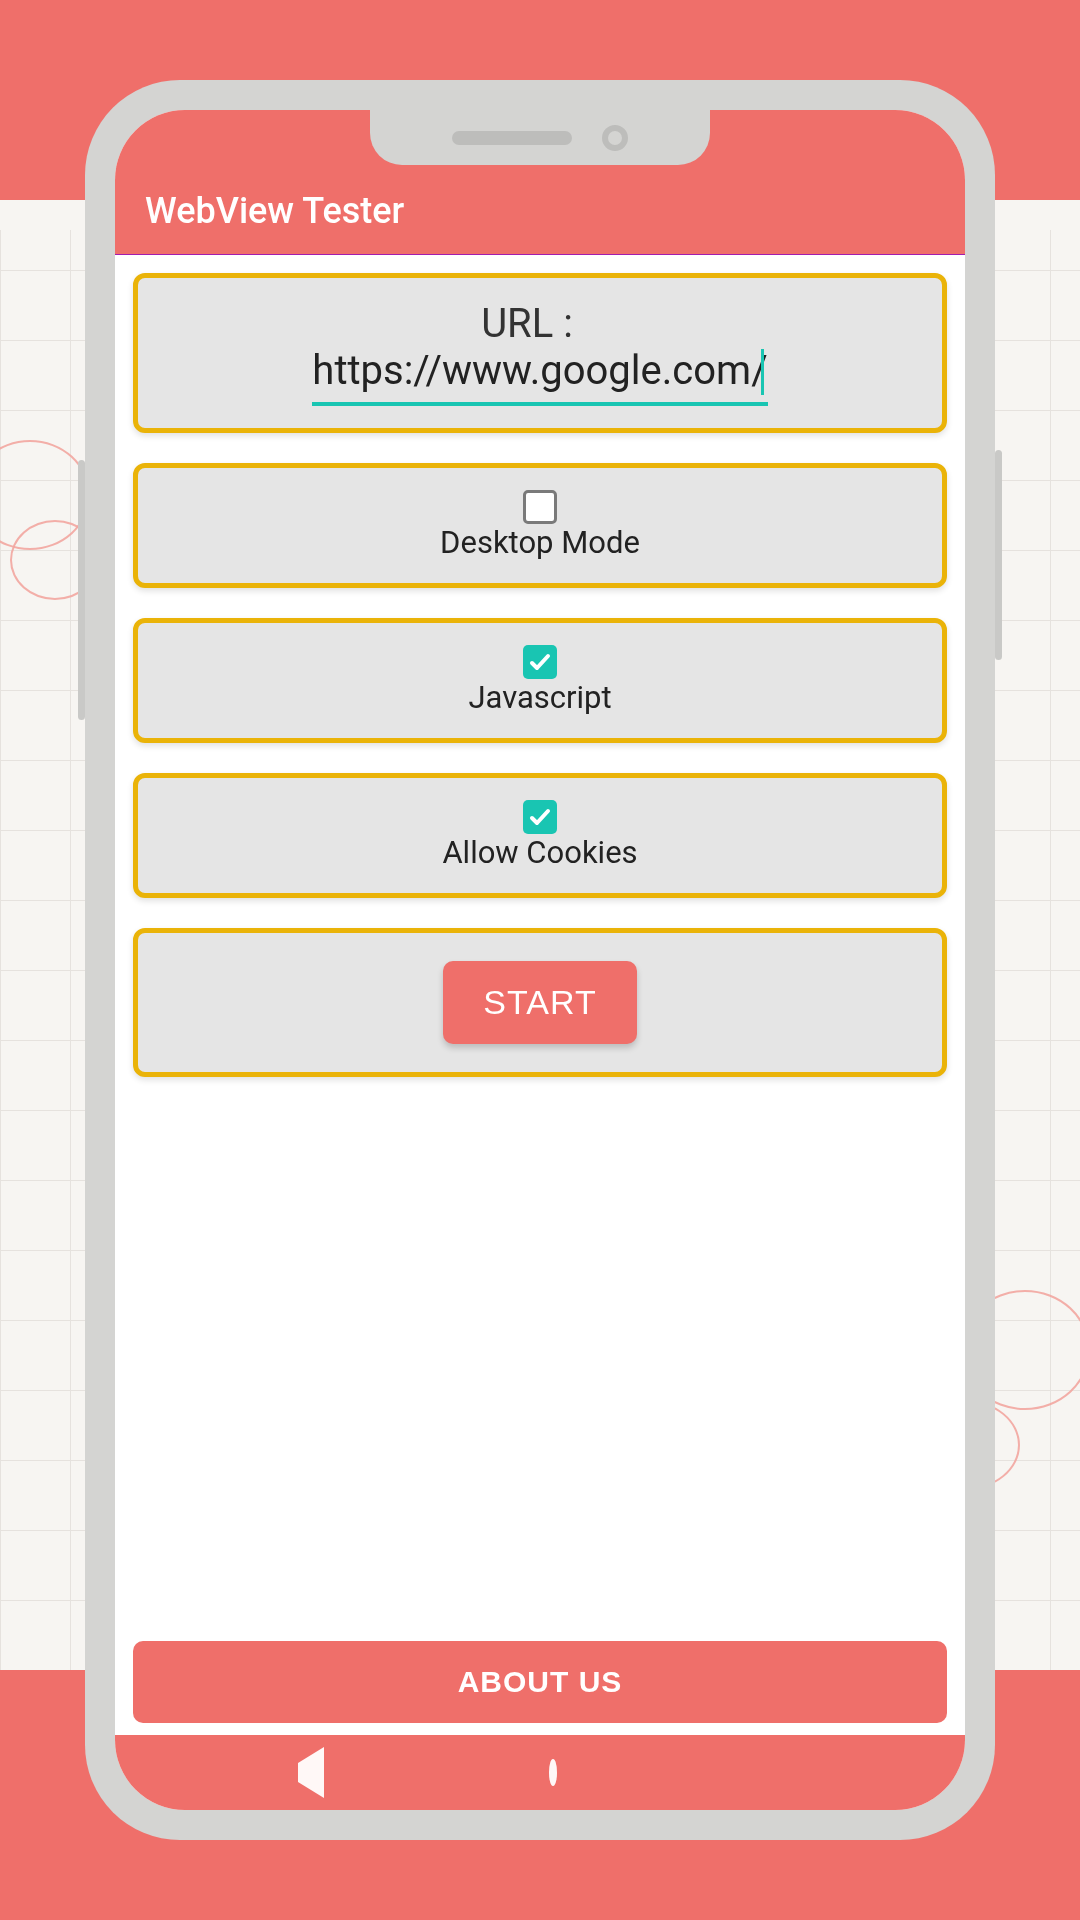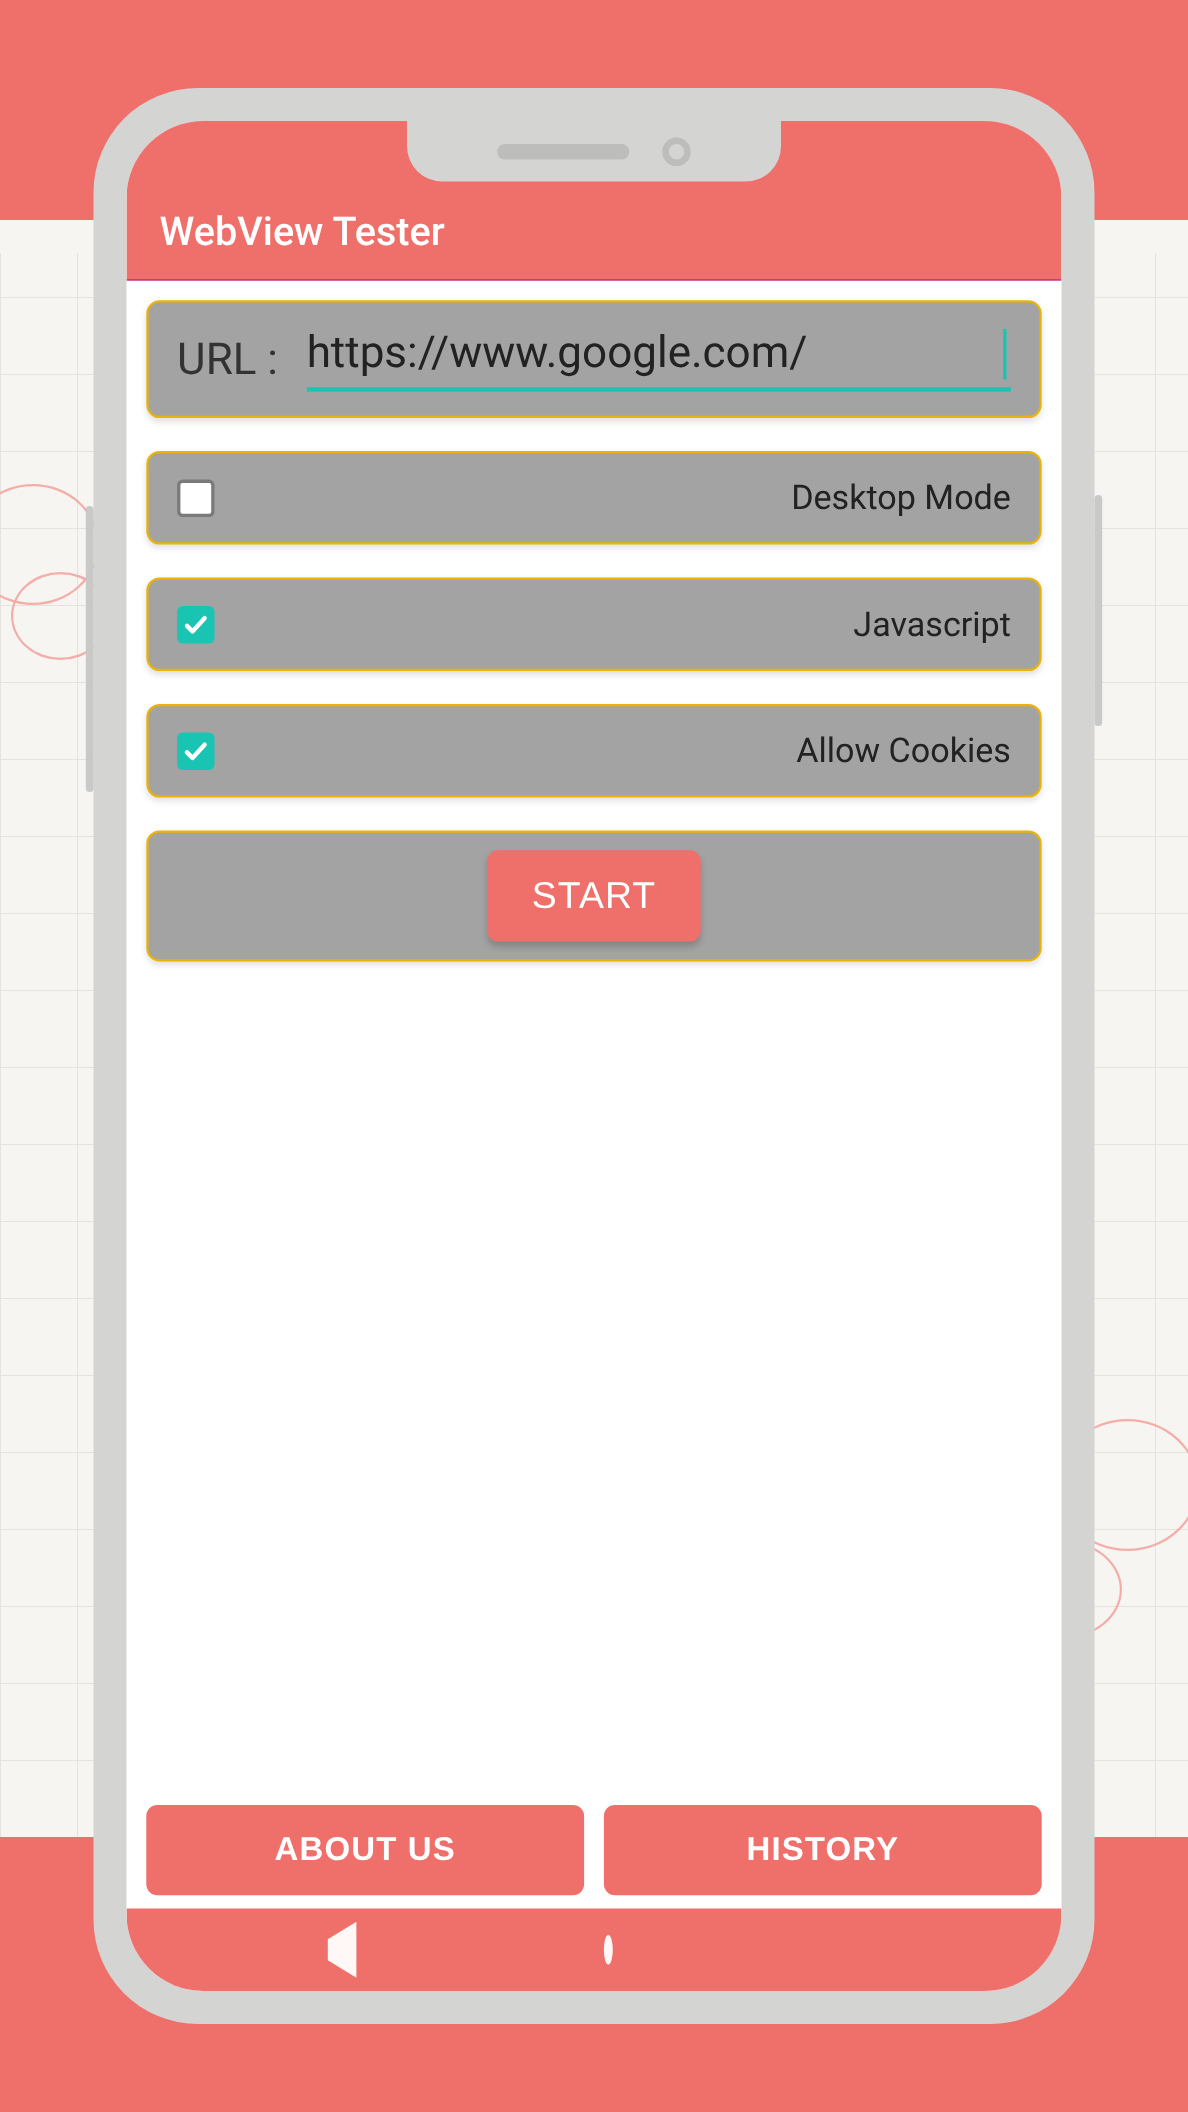--- a/index.html
+++ b/index.html
@@ -127,27 +127,28 @@
   .content {
     flex: 1;
     padding: 18px 18px 0 18px;
     display: flex;
     flex-direction: column;
     gap: 30px;
     overflow: hidden;
   }
 
   .card {
-    background: #a3a3a3;
-    border: 2px solid #eab308;
+    background: #e5e5e5;
+    border: 5px solid #eab308;
     border-radius: 12px;
     box-shadow: 0 3px 6px rgba(0,0,0,0.12);
     padding: 22px 26px;
     display: flex;
     align-items: center;
+    flex-direction: column;
   }
 
   
   .url-card .url-label {
     font-size: 40px;
     color: #333;
     margin-right: 26px;
     white-space: nowrap;
   }
   .url-card .url-field {
@@ -190,21 +191,21 @@
   .checkbox.unchecked {
     border: 3px solid #7a7a7a;
     background: #fff;
   }
   .checkbox.checked {
     background: #19c5b2;
   }
   .checkbox.checked svg { width: 24px; height: 24px; }
 
   
-  .start-card { justify-content: center; padding: 16px; }
+  .start-card { justify-content: center; padding: 28px; }
   .start-btn {
     background: #ef6f6a;
     color: #fff;
     font-size: 34px;
     font-weight: 500;
     letter-spacing: 1px;
     border: none;
     border-radius: 10px;
     padding: 22px 40px;
     box-shadow: 0 4px 6px rgba(0,0,0,0.18);
@@ -319,21 +320,20 @@
 
       <div class="card start-card">
         <button class="start-btn">START</button>
       </div>
 
       <div class="spacer"></div>
     </div>
 
     <div class="bottom-buttons">
       <button class="bbtn">ABOUT US</button>
-      <button class="bbtn">HISTORY</button>
     </div>
 
     <div class="navbar">
       <span class="nav-icon"><span class="tri"></span></span>
       <span class="nav-icon"><span class="circ"></span></span>
       <span class="nav-icon"><span class="sq"></span></span>
     </div>
 
   </div>
 </div>

